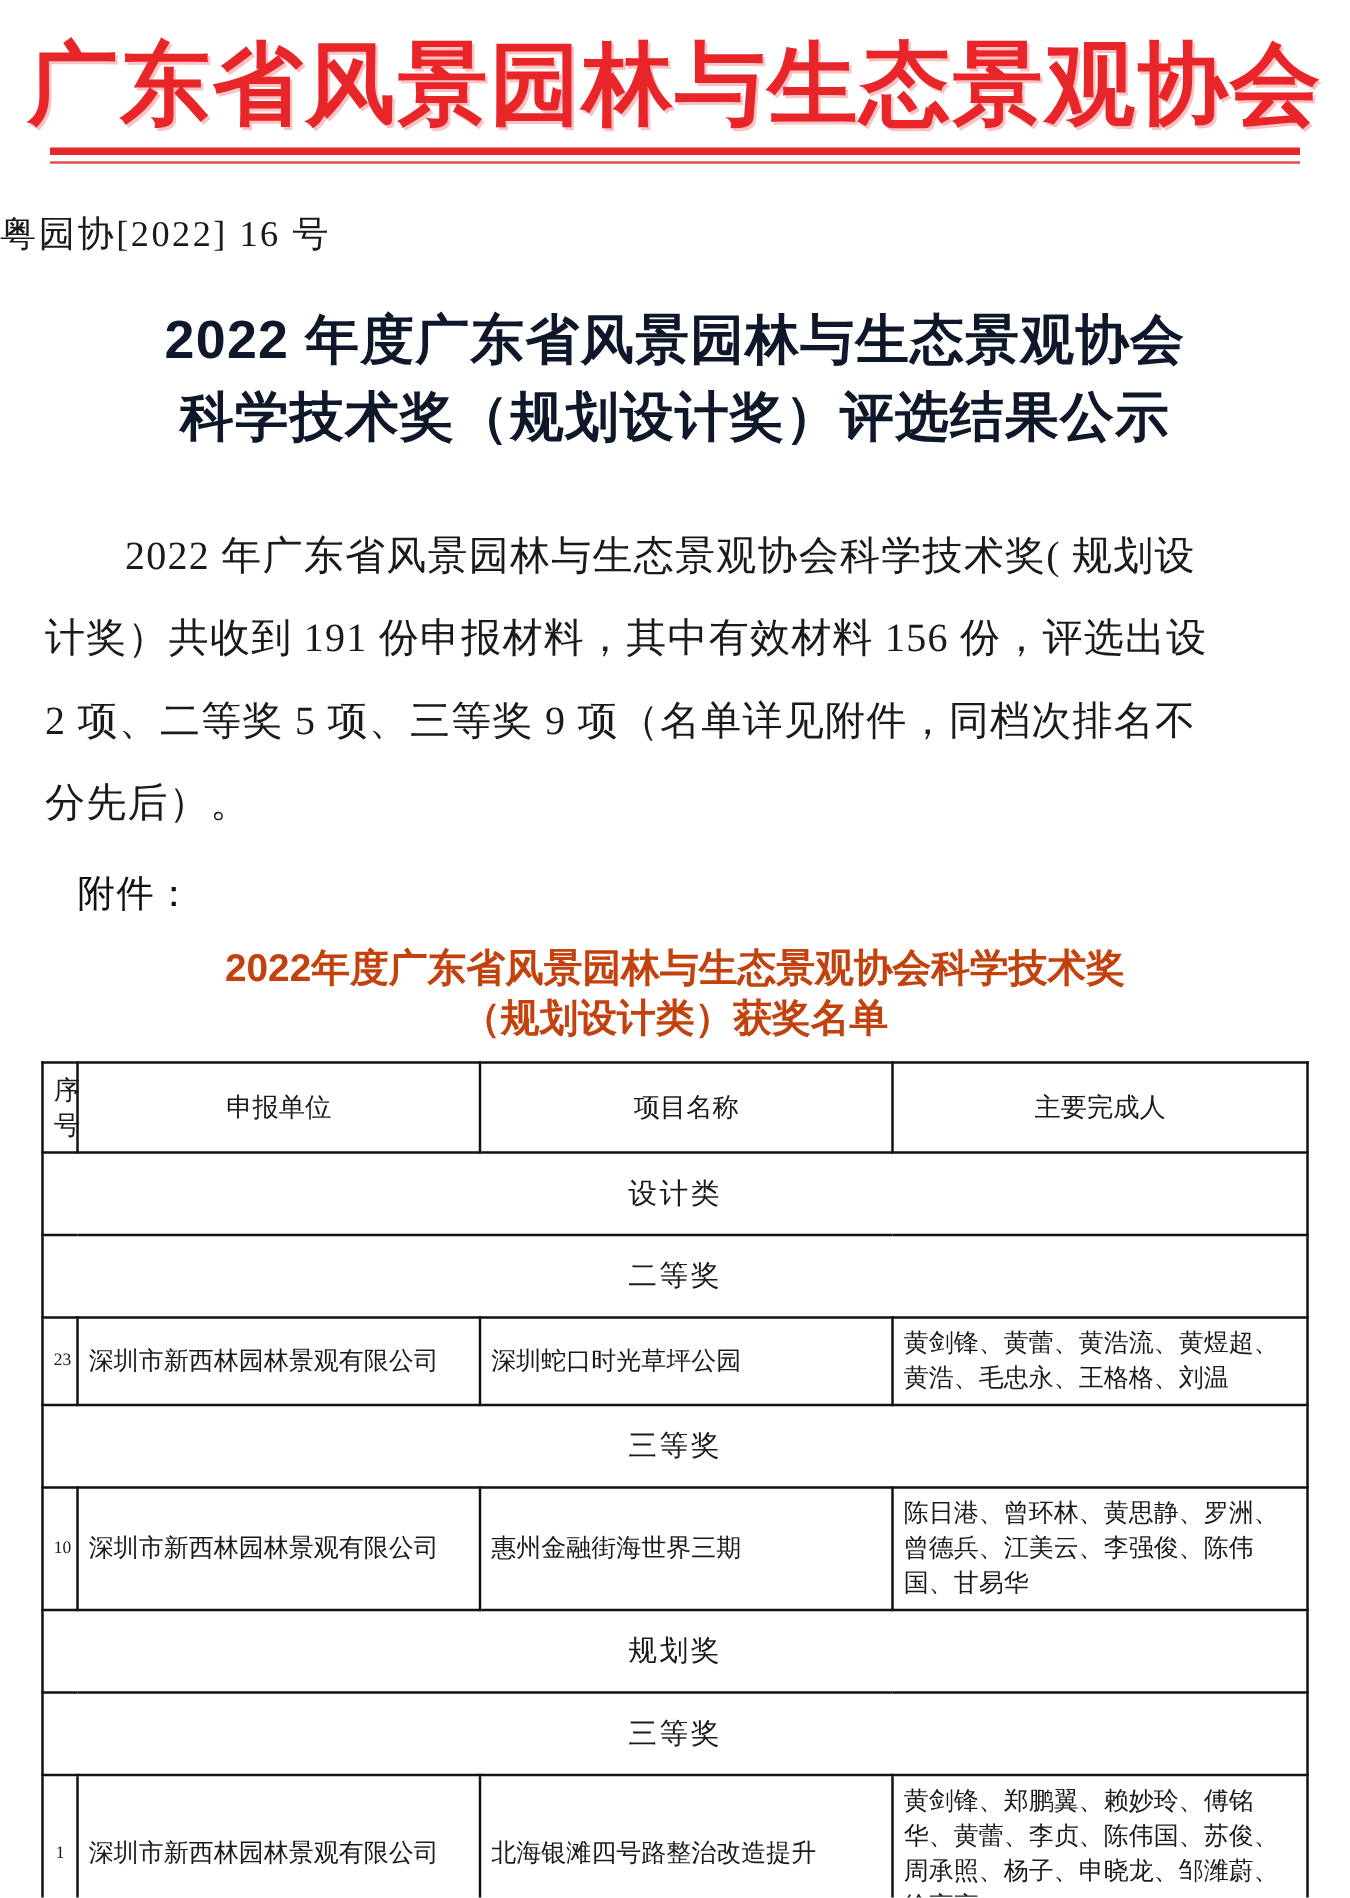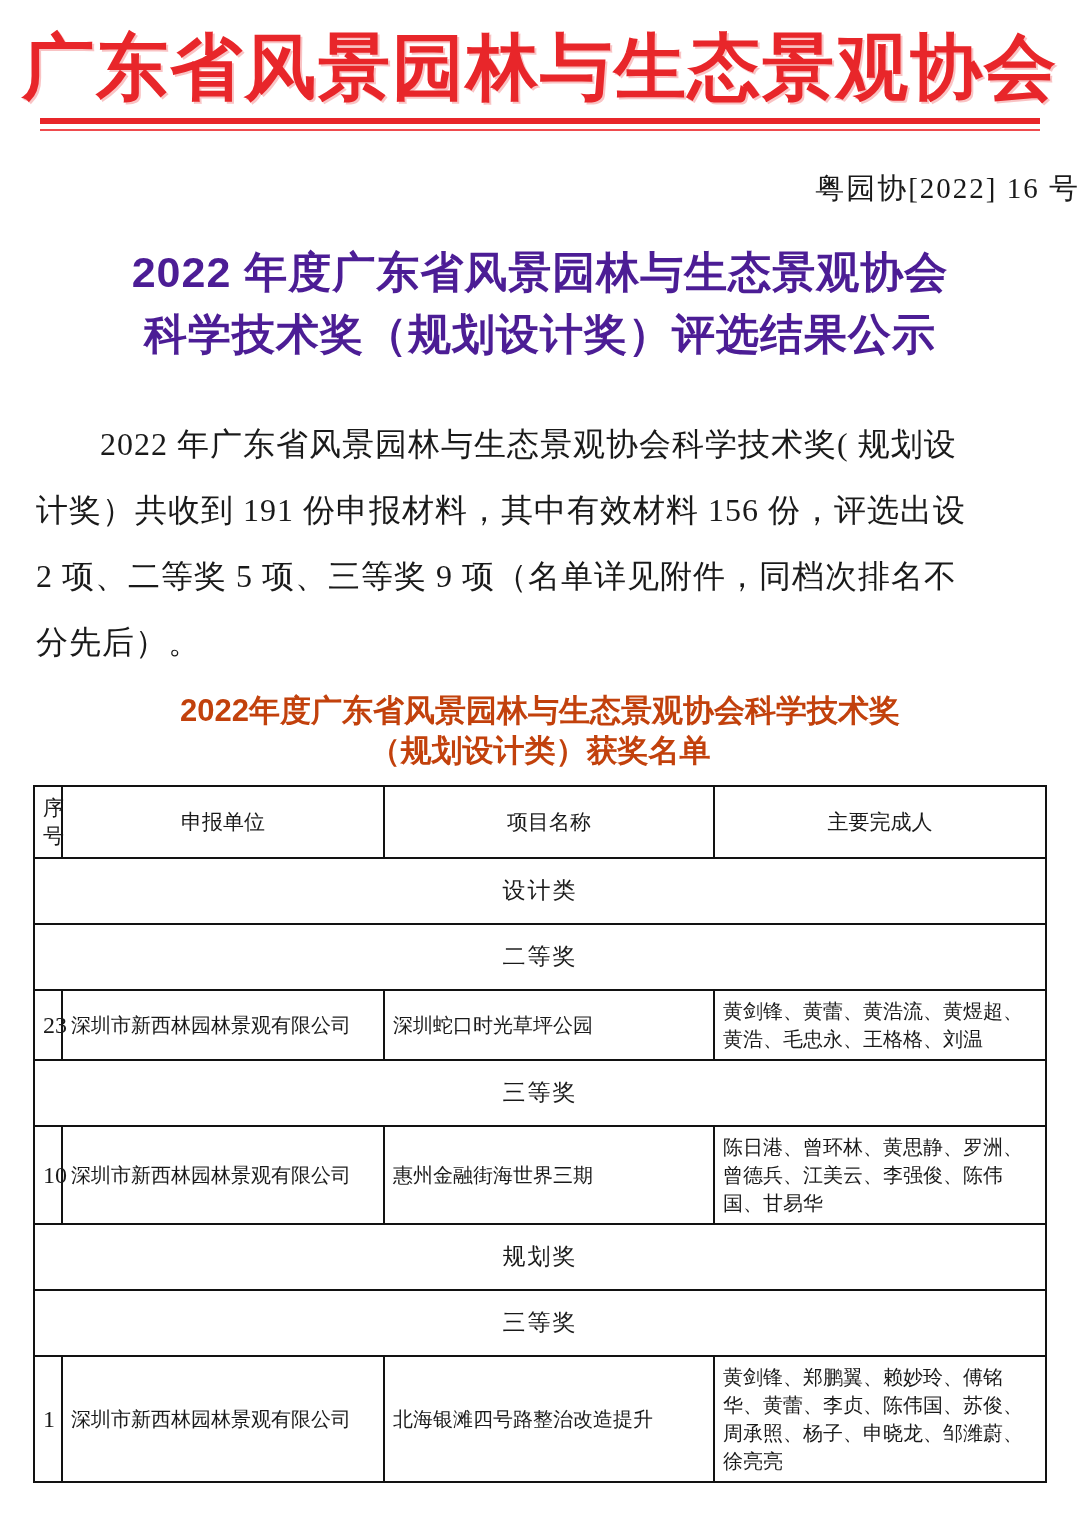--- a/index.html
+++ b/index.html
@@ -54,38 +54,38 @@
   }
   .rule-thin {
     height: 2px;
     background: #ef4b4e;
     width: 100%;
   }
 
   
   .doc-number {
     margin-top: 38px;
-    text-align: right;
+    text-align: left;
     font-size: 29px;
     line-height: 38px;
     letter-spacing: 2px;
     color: #1a1a1a;
   }
 
   
   .main-title {
     margin: 34px auto 0 auto;
     width: 1000px;
     text-align: center;
     font-family: "Liberation Sans", "DejaVu Sans", sans-serif;
     font-weight: 700;
     font-size: 43px;
     line-height: 62px;
     letter-spacing: 1px;
-    color: #4c1d95;
+    color: #0f172a;
   }
   .main-title .tline { display: block; white-space: nowrap; }
 
   
   .body-text {
     margin: 46px auto 0 auto;
     width: 1008px;
     font-size: 32px;
     line-height: 66px;
     letter-spacing: 1px;
@@ -148,21 +148,21 @@
     font-size: 20px;
   }
   .section-row td {
     text-align: center;
     font-size: 23px;
     height: 52px;
     letter-spacing: 2px;
   }
   .cell-no {
     text-align: center;
-    font-size: 24px;
+    font-size: 14px;
     padding: 4px 2px;
   }
   .cell-unit, .cell-proj {
     text-align: left;
     font-size: 20px;
     margin-left: 43px;
   }
   .cell-people {
     text-align: left;
     font-size: 20px;
@@ -190,20 +190,21 @@
     <span class="tline">科学技术奖（规划设计奖）评选结果公示</span>
   </div>
 
   <div class="body-text">
     <span class="bline first">2022 年广东省风景园林与生态景观协会科学技术奖( 规划设</span>
     <span class="bline">计奖）共收到 191 份申报材料，其中有效材料 156 份，评选出设</span>
     <span class="bline">2 项、二等奖 5 项、三等奖 9 项（名单详见附件，同档次排名不</span>
     <span class="bline">分先后）。</span>
   </div>
 
+  <div class="attach-label">附件：</div>
 
   <div class="attach-title">
     <span class="tline">2022年度广东省风景园林与生态景观协会科学技术奖</span>
     <span class="tline">（规划设计类）获奖名单</span>
   </div>
 
   <table class="award-table">
     <colgroup>
       <col class="col-no">
       <col class="col-unit">

